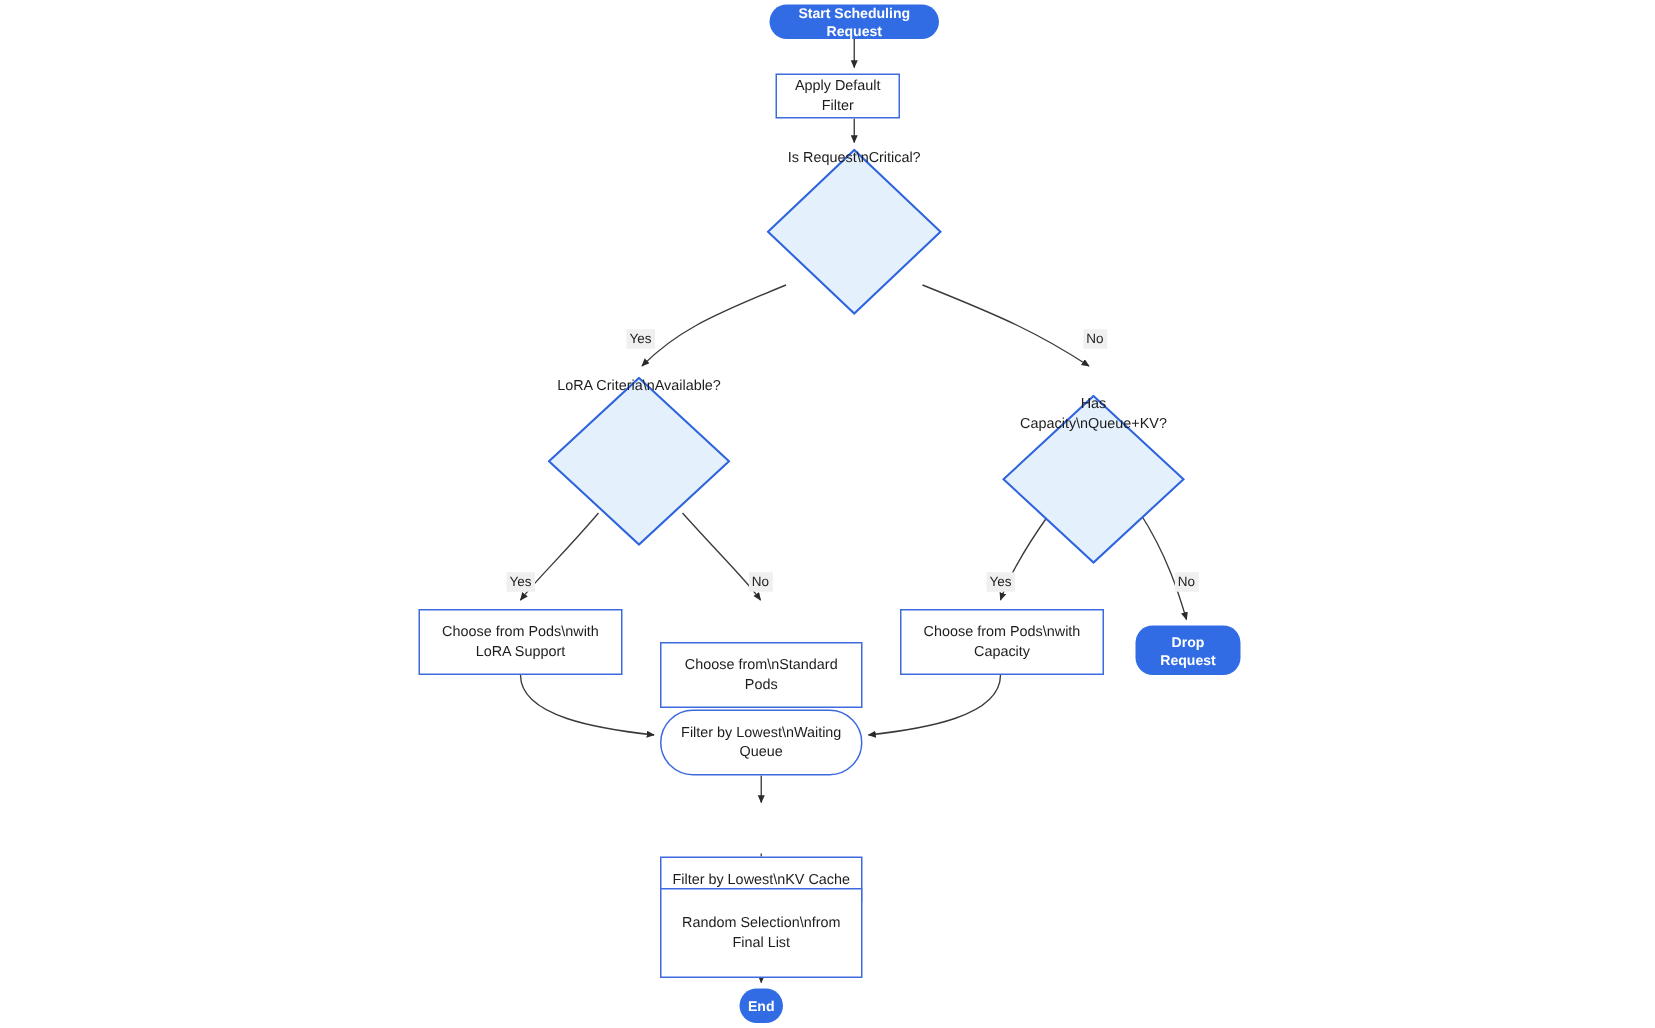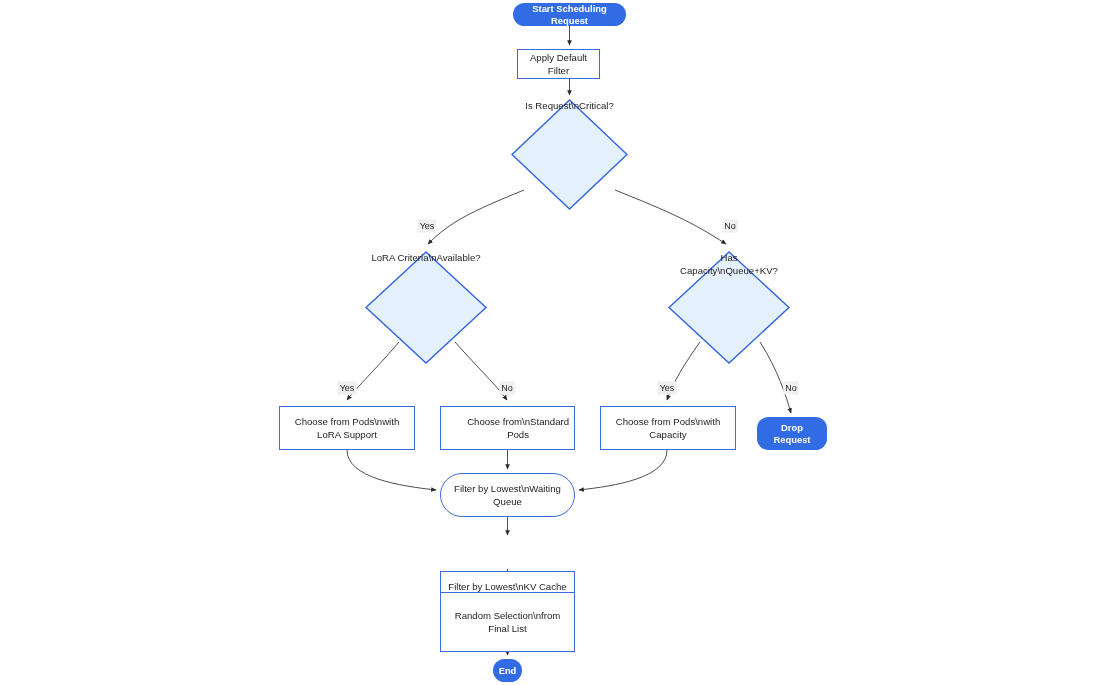--- a/index.html
+++ b/index.html
@@ -136,33 +136,33 @@
         </div>
       </div>
       <div class="node-decision-wrap" style="left: 365px; top: 251px; width: 122px; height: 113px;">
         <svg class="diamond" width="122" height="113" viewBox="0 0 122 113">
           <polygon points="61,1 121,56.5 61,112 1,56.5" fill="#e4f0fb" stroke="#2f64df" stroke-width="1.4"></polygon>
         </svg>
         <div class="node-decision-label">
           <span class="node-text">LoRA Criteria\nAvailable?</span>
         </div>
       </div>
-      <div class="node-decision-wrap" style="left: 668px; top: 251px; width: 122px; height: 113px;">
+      <div class="node-decision-wrap" style="left: 668px; top: 263px; width: 122px; height: 113px;">
         <svg class="diamond" width="122" height="113" viewBox="0 0 122 113">
           <polygon points="61,1 121,56.5 61,112 1,56.5" fill="#e4f0fb" stroke="#2f64df" stroke-width="1.4"></polygon>
         </svg>
         <div class="node-decision-label">
           <span class="node-text">Has Capacity\nQueue+KV?</span>
         </div>
       </div>
       <div class="node node-process" style="left: 279px; top: 406px; width: 136px; height: 44px;">
         <span class="node-text">Choose from Pods\nwith
 LoRA Support</span>
       </div>
-      <div class="node node-process" style="left: 440px; top: 406px; width: 135px; height: 44px; justify-content: flex-end;">
+      <div class="node node-process" style="left: 440px; top: 428px; width: 135px; height: 44px;">
         <span class="node-text">Choose from\nStandard
 Pods</span>
       </div>
       <div class="node node-process" style="left: 600px; top: 406px; width: 136px; height: 44px;">
         <span class="node-text">Choose from Pods\nwith
 Capacity</span>
       </div>
       <div class="node node-terminal" style="left: 757px; top: 417px; width: 70px; height: 33px; border-radius: 11.5px;">
         <span class="node-text">Drop Request</span>
       </div>

